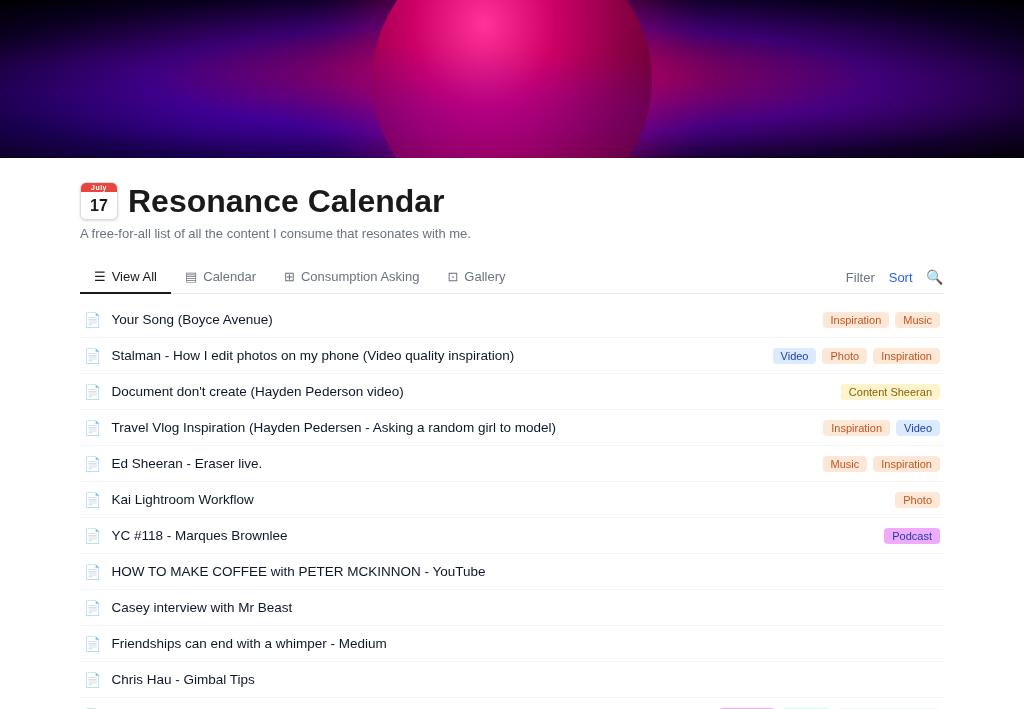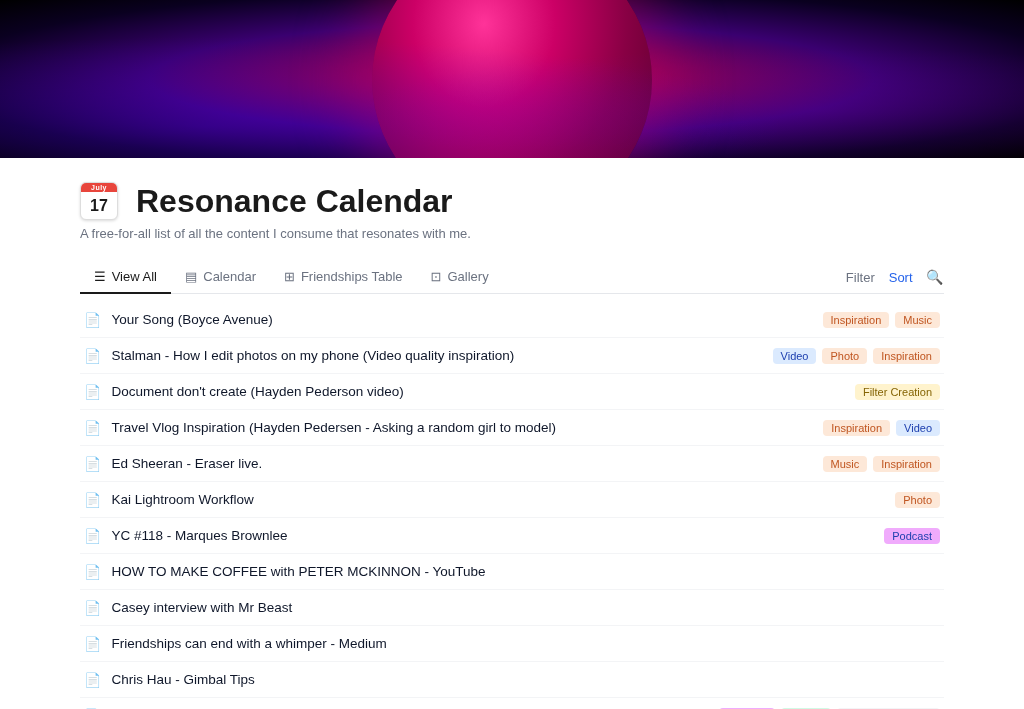--- a/index.html
+++ b/index.html
@@ -30,21 +30,21 @@
         radial-gradient(ellipse at 80% 70%, rgba(120,0,200,0.2) 0%, transparent 40%);
     }
 
     .main-content {
       padding: 24px 80px 40px 80px;
     }
 
     .page-header {
       display: flex;
       align-items: center;
-      gap: 18px;
+      gap: 10px;
       margin-bottom: 6px;
     }
 
     .calendar-icon {
       width: 38px; height: 38px;
       background: #fff;
       border: 1px solid #ddd;
       border-radius: 6px;
       display: flex;
       flex-direction: column;
@@ -217,21 +217,21 @@
       <div class="tab active">
         <span class="tab-icon">☰</span>
         <span>View All</span>
       </div>
       <div class="tab">
         <span class="tab-icon">▤</span>
         <span>Calendar</span>
       </div>
       <div class="tab">
         <span class="tab-icon">⊞</span>
-        <span>Friendships Table</span>
+        <span>Consumption Asking</span>
       </div>
       <div class="tab">
         <span class="tab-icon">⊡</span>
         <span>Gallery</span>
       </div>
     </div>
     <div class="tabs-right">
       <span>Filter</span>
       <span class="sort-link">Sort</span>
       <span class="search-icon-btn">🔍</span>
@@ -259,21 +259,21 @@
           <span class="tag tag-photo">Photo</span>
           <span class="tag tag-inspiration">Inspiration</span>
         </div>
       </div>
       <div class="list-row">
         <div class="row-left">
           <span class="doc-icon">📄</span>
           <span class="row-title">Document don't create (Hayden Pederson video)</span>
         </div>
         <div class="row-tags">
-          <span class="tag tag-content-creation">Filter Creation</span>
+          <span class="tag tag-content-creation">Content Sheeran</span>
         </div>
       </div>
       <div class="list-row">
         <div class="row-left">
           <span class="doc-icon">📄</span>
           <span class="row-title">Travel Vlog Inspiration (Hayden Pedersen - Asking a random girl to model)</span>
         </div>
         <div class="row-tags">
           <span class="tag tag-inspiration">Inspiration</span>
           <span class="tag tag-video">Video</span>

